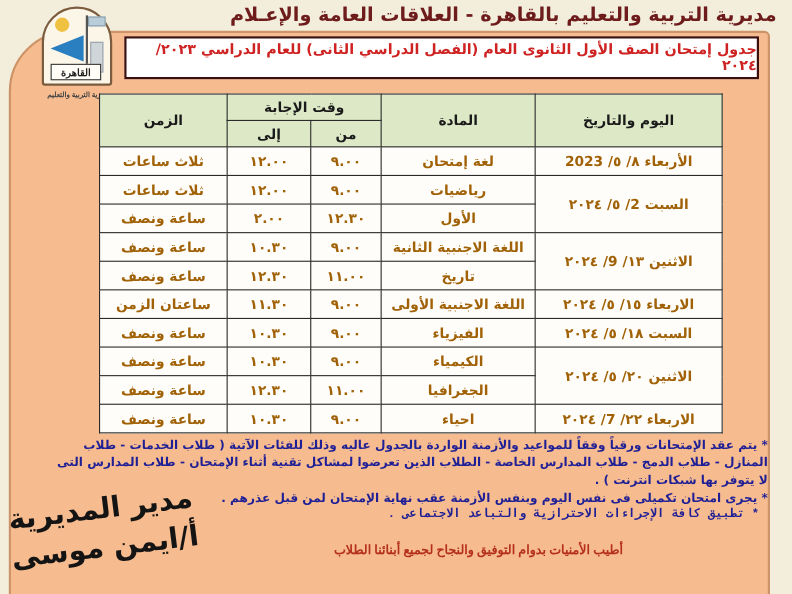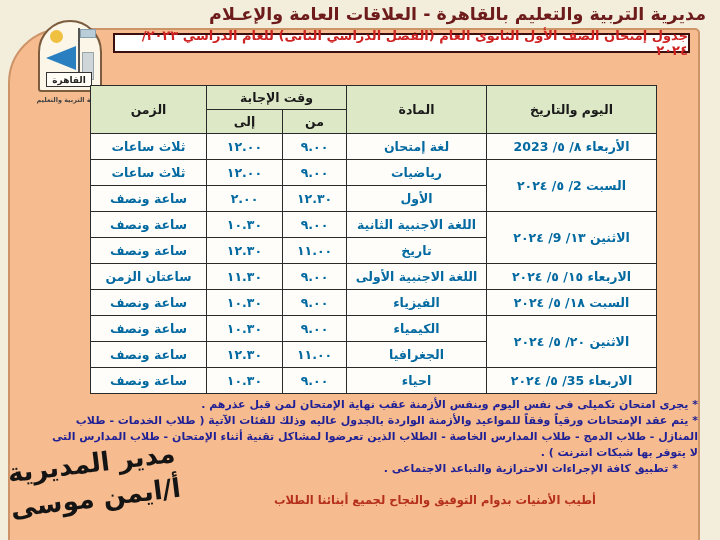--- a/index.html
+++ b/index.html
@@ -27,27 +27,27 @@
     border:2px solid var(--card_border);
     border-radius:55px 5px 0 0;
   }
   .doc-title{
     position:absolute;left:132px;right:14px;top:4px;height:26px;
     direction:rtl;
     font-size:17.5px;color:var(--accent_maroon);
     letter-spacing:0px;
   }
   .subtitle-box{
-    position:absolute;left:113px;top:33px;width:577px;height:20px;
+    position:absolute;left:113px;top:33px;width:577px;height:39px;
     background:#ffffff;border:2px solid #3d0e0e;
     display:flex;align-items:center;justify-content:center;
     direction:rtl;font-size:13px;color:var(--subtitle_red);
   }
   
-  .logo{position:absolute;left:26px;top:16px;width:92px;height:102px;}
+  .logo{position:absolute;left:26px;top:2px;width:92px;height:102px;font-family:Liberation Serif, serif;}
   .logo-arch{
     position:absolute;left:12px;top:4px;width:64px;height:72px;
     background:#fbf6e8;border:2px solid #7b5c3e;
     border-radius:32px 32px 3px 3px;
   }
   .logo-sun{position:absolute;left:10px;top:8px;width:13px;height:13px;border-radius:50%;background:#f0c040;}
   .logo-flagpole{position:absolute;left:38px;top:6px;width:2px;height:52px;background:#555;}
   .logo-topflag{position:absolute;left:40px;top:7px;width:16px;height:9px;background:#b9cdd8;border:1px solid #8aa0ae;}
   .logo-sail{
     position:absolute;left:6px;top:24px;width:0;height:0;
@@ -74,41 +74,41 @@
   table.schedule th,table.schedule td{
     border:1.6px solid var(--table_border);
     text-align:center;vertical-align:middle;
     font-weight:bold;padding:0 2px;
   }
   table.schedule th{
     background:var(--header_green);
     font-size:12.5px;color:#1a1a1a;height:24px;
   }
   table.schedule td{
-    background:#fefdf9;font-size:12.5px;color:#0369a1;height:26px;
+    background:#fefdf9;font-size:12.5px;color:#a16207;height:26px;
   }
   
   .notes{
     position:absolute;right:22px;left:48px;top:397px;
     direction:rtl;text-align:right;
     color:var(--notes_navy);font-size:11px;line-height:1.45;
   }
-  .note-3{margin-right:20px;}
+  .note-3{margin-right:8px;font-family:Liberation Mono, monospace;}
   
   .signature{
     position:absolute;left:6px;top:446px;width:175px;
     text-align:center;color:#141414;
     font-size:26px;line-height:1.35;direction:rtl;
     transform:rotate(-7deg);
   }
   
   .wishes{
     position:absolute;left:270px;width:330px;top:493px;
     text-align:center;direction:rtl;
-    color:var(--wishes_red);font-size:11.5px;
+    color:var(--wishes_red);font-size:11.5px;font-family:Liberation Serif, serif;
   }
 </style>
 </head>
 <body>
 
 <div class="peach-card"></div>
 
 <div class="doc-title">مديرية التربية والتعليم بالقاهرة - العلاقات العامة والإعـلام</div>
 
 <div class="subtitle-box">
@@ -207,32 +207,32 @@
     <td>ساعة ونصف</td>
   </tr>
   <tr>
     <td>الجغرافيا</td>
     <td>١١.٠٠</td>
     <td>١٢.٣٠</td>
     <td>ساعة ونصف</td>
   </tr>
 
   <tr>
-    <td>الاربعاء 35/ ٥/ ٢٠٢٤</td>
+    <td>الاربعاء ٢٢/ 7/ ٢٠٢٤</td>
     <td>احياء</td>
     <td>٩.٠٠</td>
     <td>١٠.٣٠</td>
     <td>ساعة ونصف</td>
   </tr>
 </tbody>
   </table>
 
 <div class="notes">
+  <div>* يتم عقد الإمتحانات ورقياً وفقاً للمواعيد والأزمنة الواردة بالجدول عاليه وذلك للفئات الآتية ( طلاب الخدمات - طلاب المنازل - طلاب الدمج - طلاب المدارس الخاصة - الطلاب الذين تعرضوا لمشاكل تقنية أثناء الإمتحان - طلاب المدارس التى لا يتوفر بها شبكات انترنت ) .</div>
   <div>* يجرى امتحان تكميلى فى نفس اليوم وبنفس الأزمنة عقب نهاية الإمتحان لمن قبل عذرهم .</div>
-  <div>* يتم عقد الإمتحانات ورقياً وفقاً للمواعيد والأزمنة الواردة بالجدول عاليه وذلك للفئات الآتية ( طلاب الخدمات - طلاب المنازل - طلاب الدمج - طلاب المدارس الخاصة - الطلاب الذين تعرضوا لمشاكل تقنية أثناء الإمتحان - طلاب المدارس التى لا يتوفر بها شبكات انترنت ) .</div>
   <div class="note-3">* تطبيق كافة الإجراءات الاحترازية والتباعد الاجتماعى .</div>
 </div>
 
 <div class="signature">
   <div>مدير المديرية</div>
   <div>أ/ايمن موسى</div>
 </div>
 
 <div class="wishes">أطيب الأمنيات بدوام التوفيق والنجاح  لجميع أبنائنا الطلاب</div>
 

